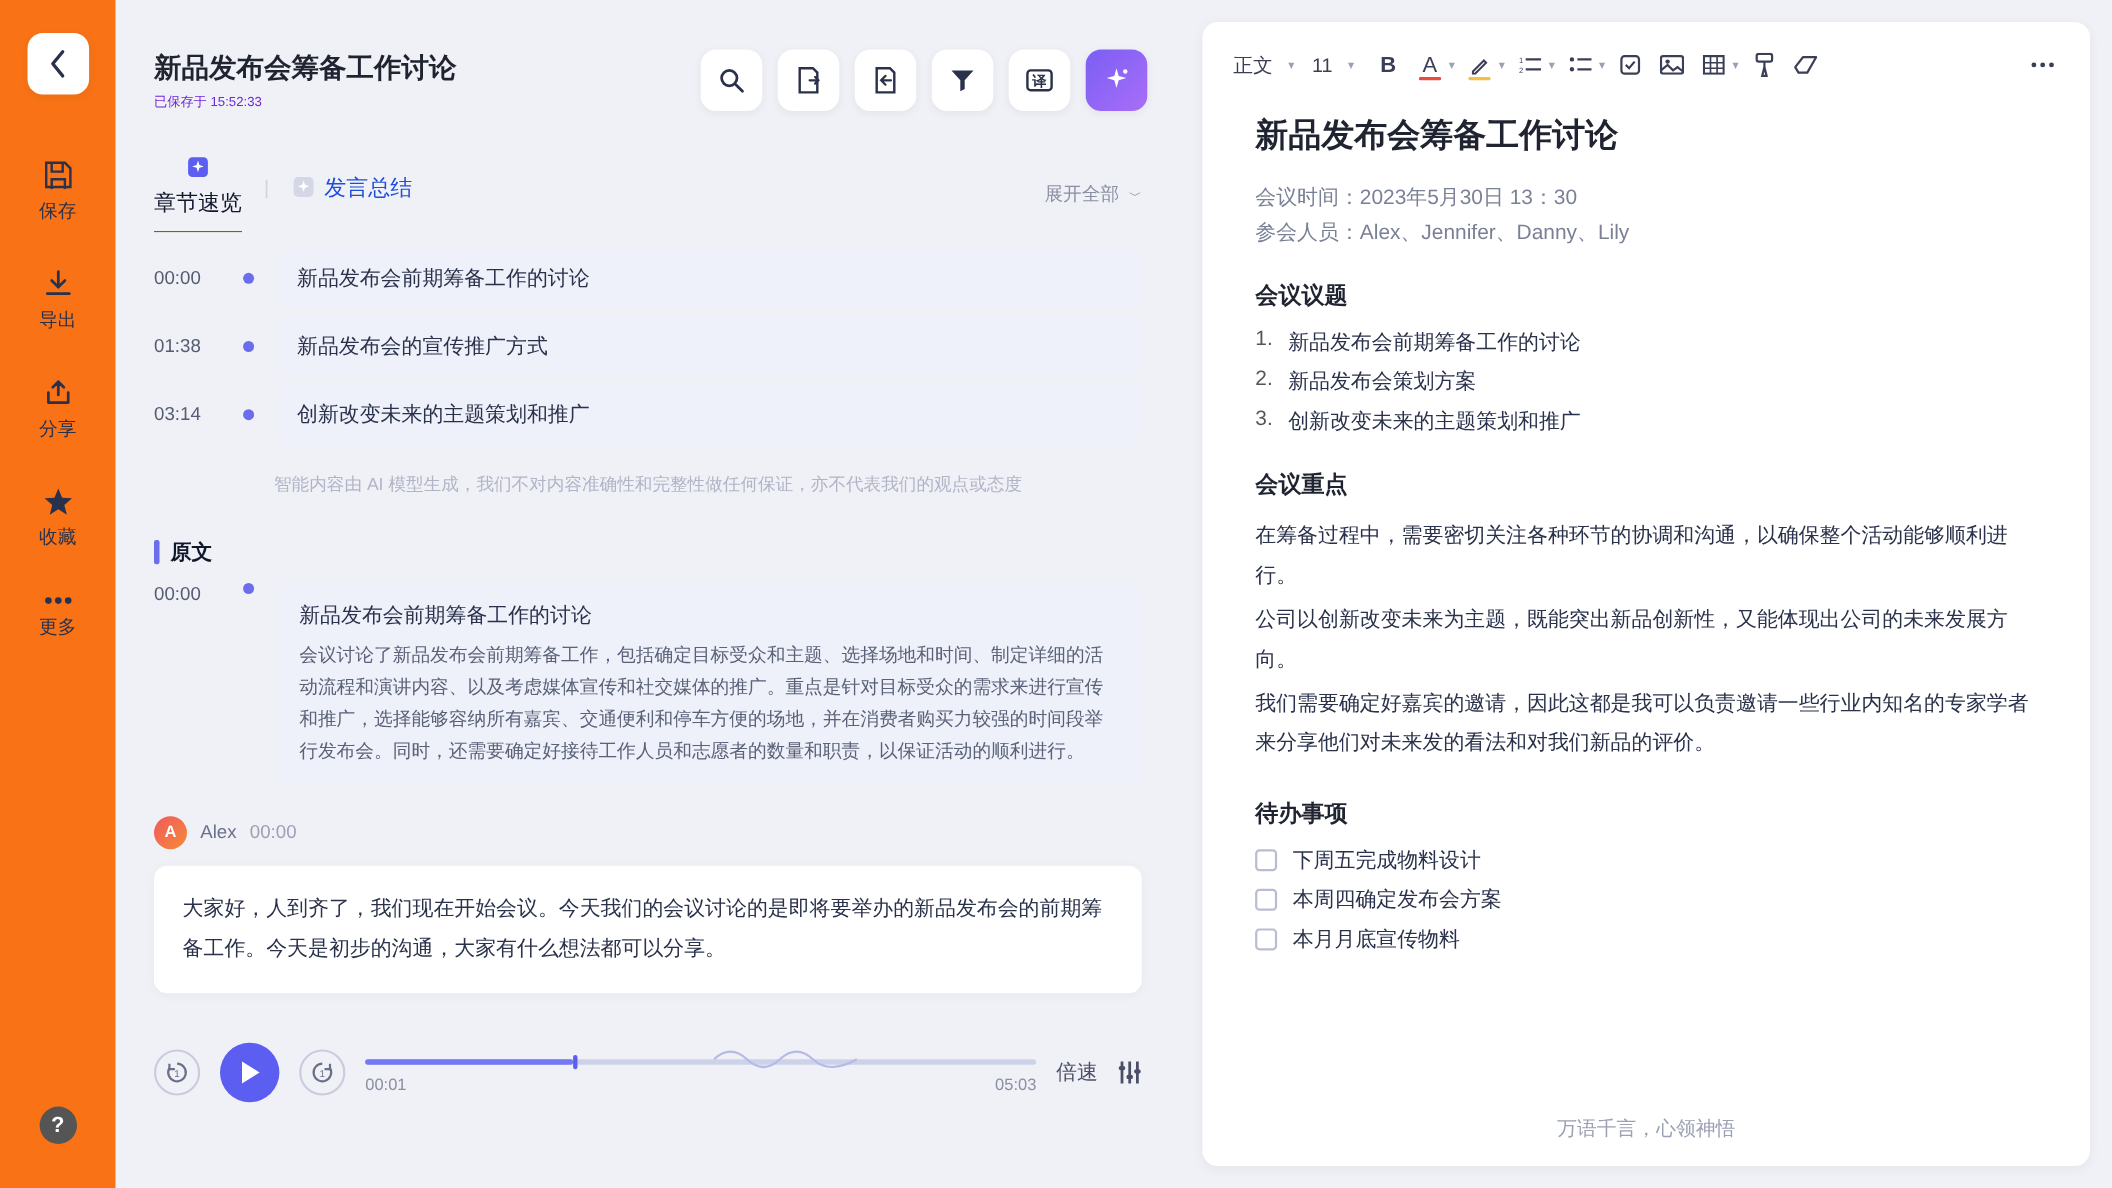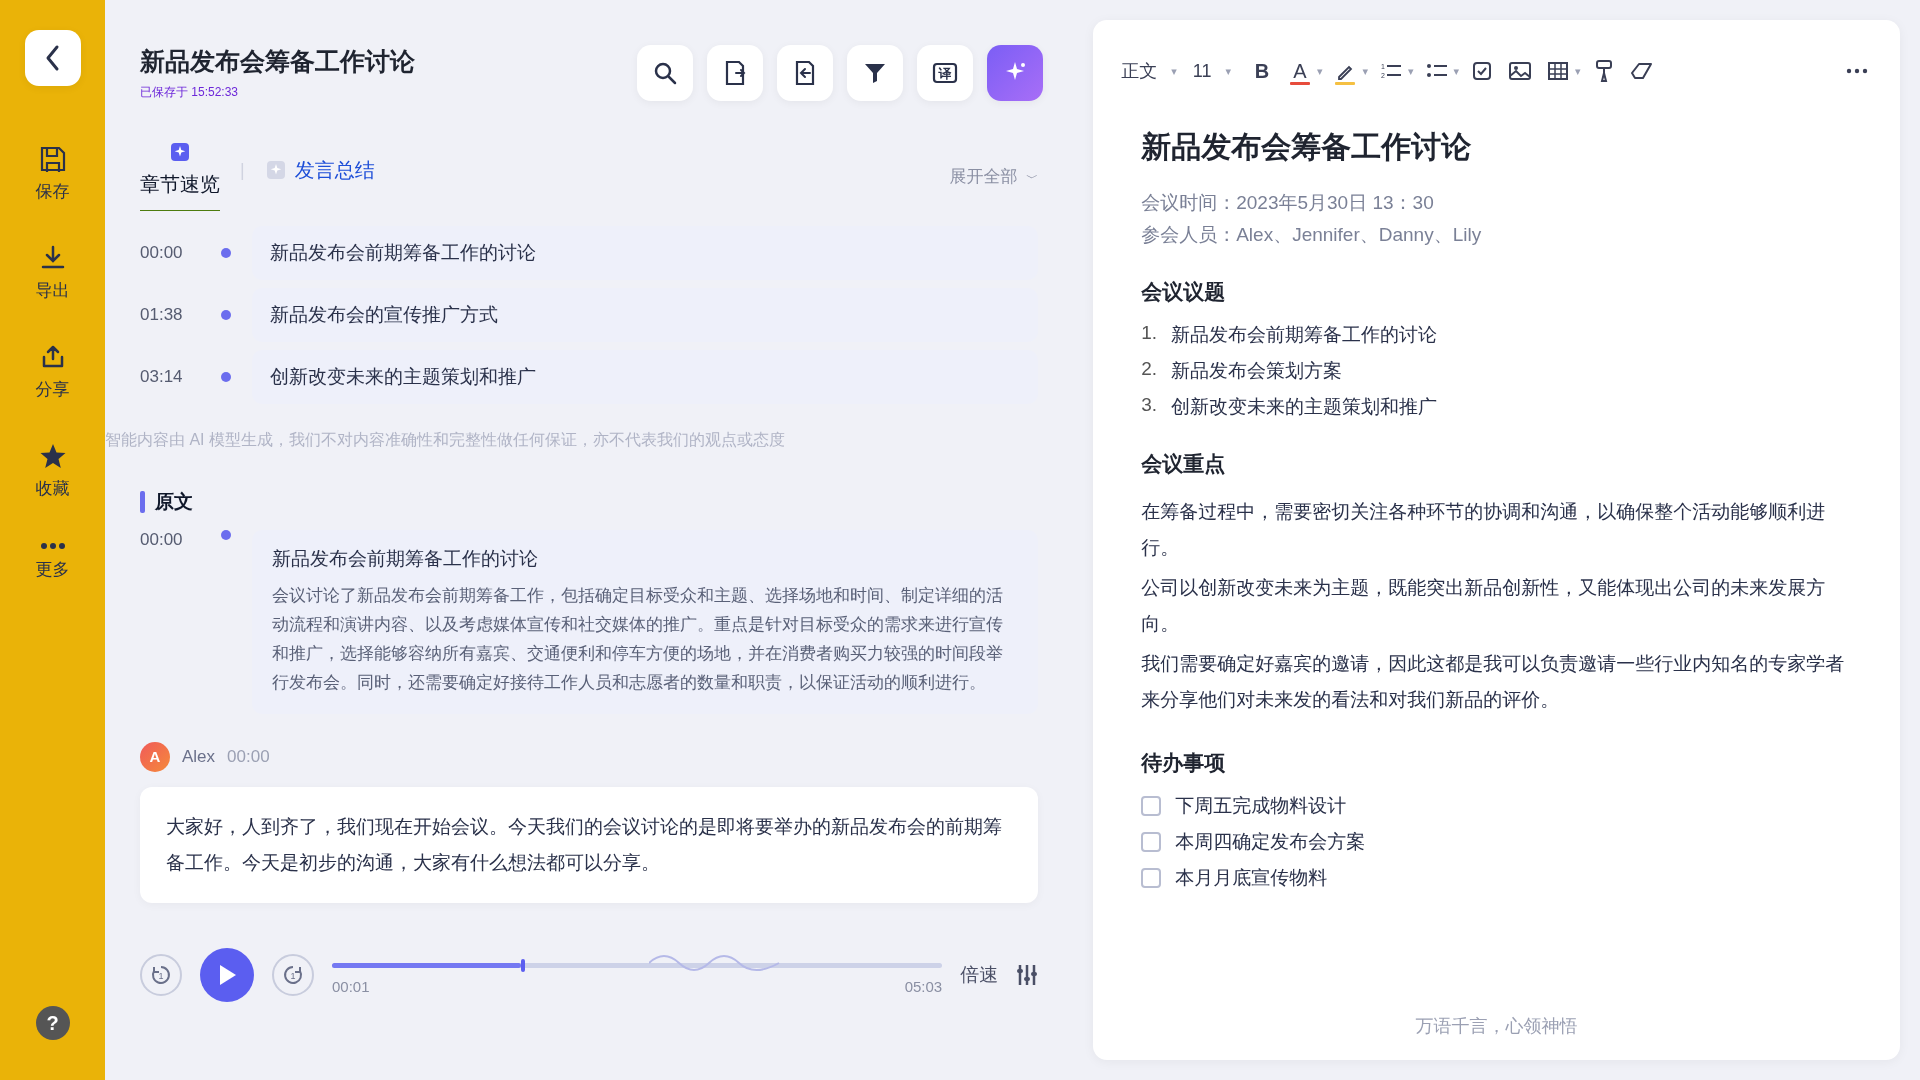--- a/index.html
+++ b/index.html
@@ -6,21 +6,21 @@
 body {
   font-family: -apple-system, "PingFang SC", "Microsoft YaHei", sans-serif;
   background: #f0f1f7;
   width: 1920px;
   height: 1080px;
   overflow: hidden;
   display: flex;
 }
 .left-rail {
   width: 105px;
-  background: #eab308;
+  background: #f97316;
   display: flex;
   flex-direction: column;
   align-items: center;
   padding-top: 30px;
 }
 .back-btn {
   width: 56px; height: 56px;
   background: #fff;
   border-radius: 14px;
   display: flex; align-items: center; justify-content: center;
@@ -83,21 +83,21 @@
 }
 .ts { font-size: 17px; color: #555b70; width: 60px; }
 .dot-col { position: relative; width: 12px; display: flex; justify-content: center; }
 .dot { width: 10px; height: 10px; border-radius: 50%; background: #6b6dee; }
 .chapter-box {
   flex: 1; background: #eef0fa; border-radius: 10px;
   padding: 14px 18px; font-size: 19px; color: #2a314a;
   cursor: pointer;
 }
 .ai-note {
-  text-align: left; font-size: 16px; color: #b0b4c6;
+  text-align: center; font-size: 16px; color: #b0b4c6;
   padding: 18px 0;
 }
 .origin-label {
   display: flex; align-items: center; gap: 10px;
   padding: 20px 35px 15px 35px;
 }
 .origin-bar { width: 5px; height: 22px; background: #6b6dee; border-radius: 2px; }
 .origin-text { font-size: 19px; font-weight: 600; color: #0f172a; }
 .origin-block { padding: 0 35px; }
 .origin-row { display: flex; gap: 20px; }
@@ -153,21 +153,21 @@
 
 .right-panel {
   flex: 0.9;
   background: #fff; border-radius: 14px;
   display: flex; flex-direction: column;
   box-shadow: 0 2px 12px rgba(0,0,0,0.05);
   overflow: hidden;
 }
 .editor-toolbar {
   display: flex; align-items: center; gap: 8px;
-  padding: 34px 28px; border-bottom: none;
+  padding: 22px 28px; border-bottom: none;
 }
 .tb-select {
   display: flex; align-items: center; gap: 14px;
   font-size: 18px; color: #3a3f55; cursor: pointer;
   padding-right: 8px;
 }
 .tb-chev { font-size: 11px; color: #9ba0b3; }
 .tb-item {
   width: 30px; height: 34px; display:flex; align-items:center; justify-content:center;
   font-size: 20px; color: #3a3f55; cursor: pointer;

